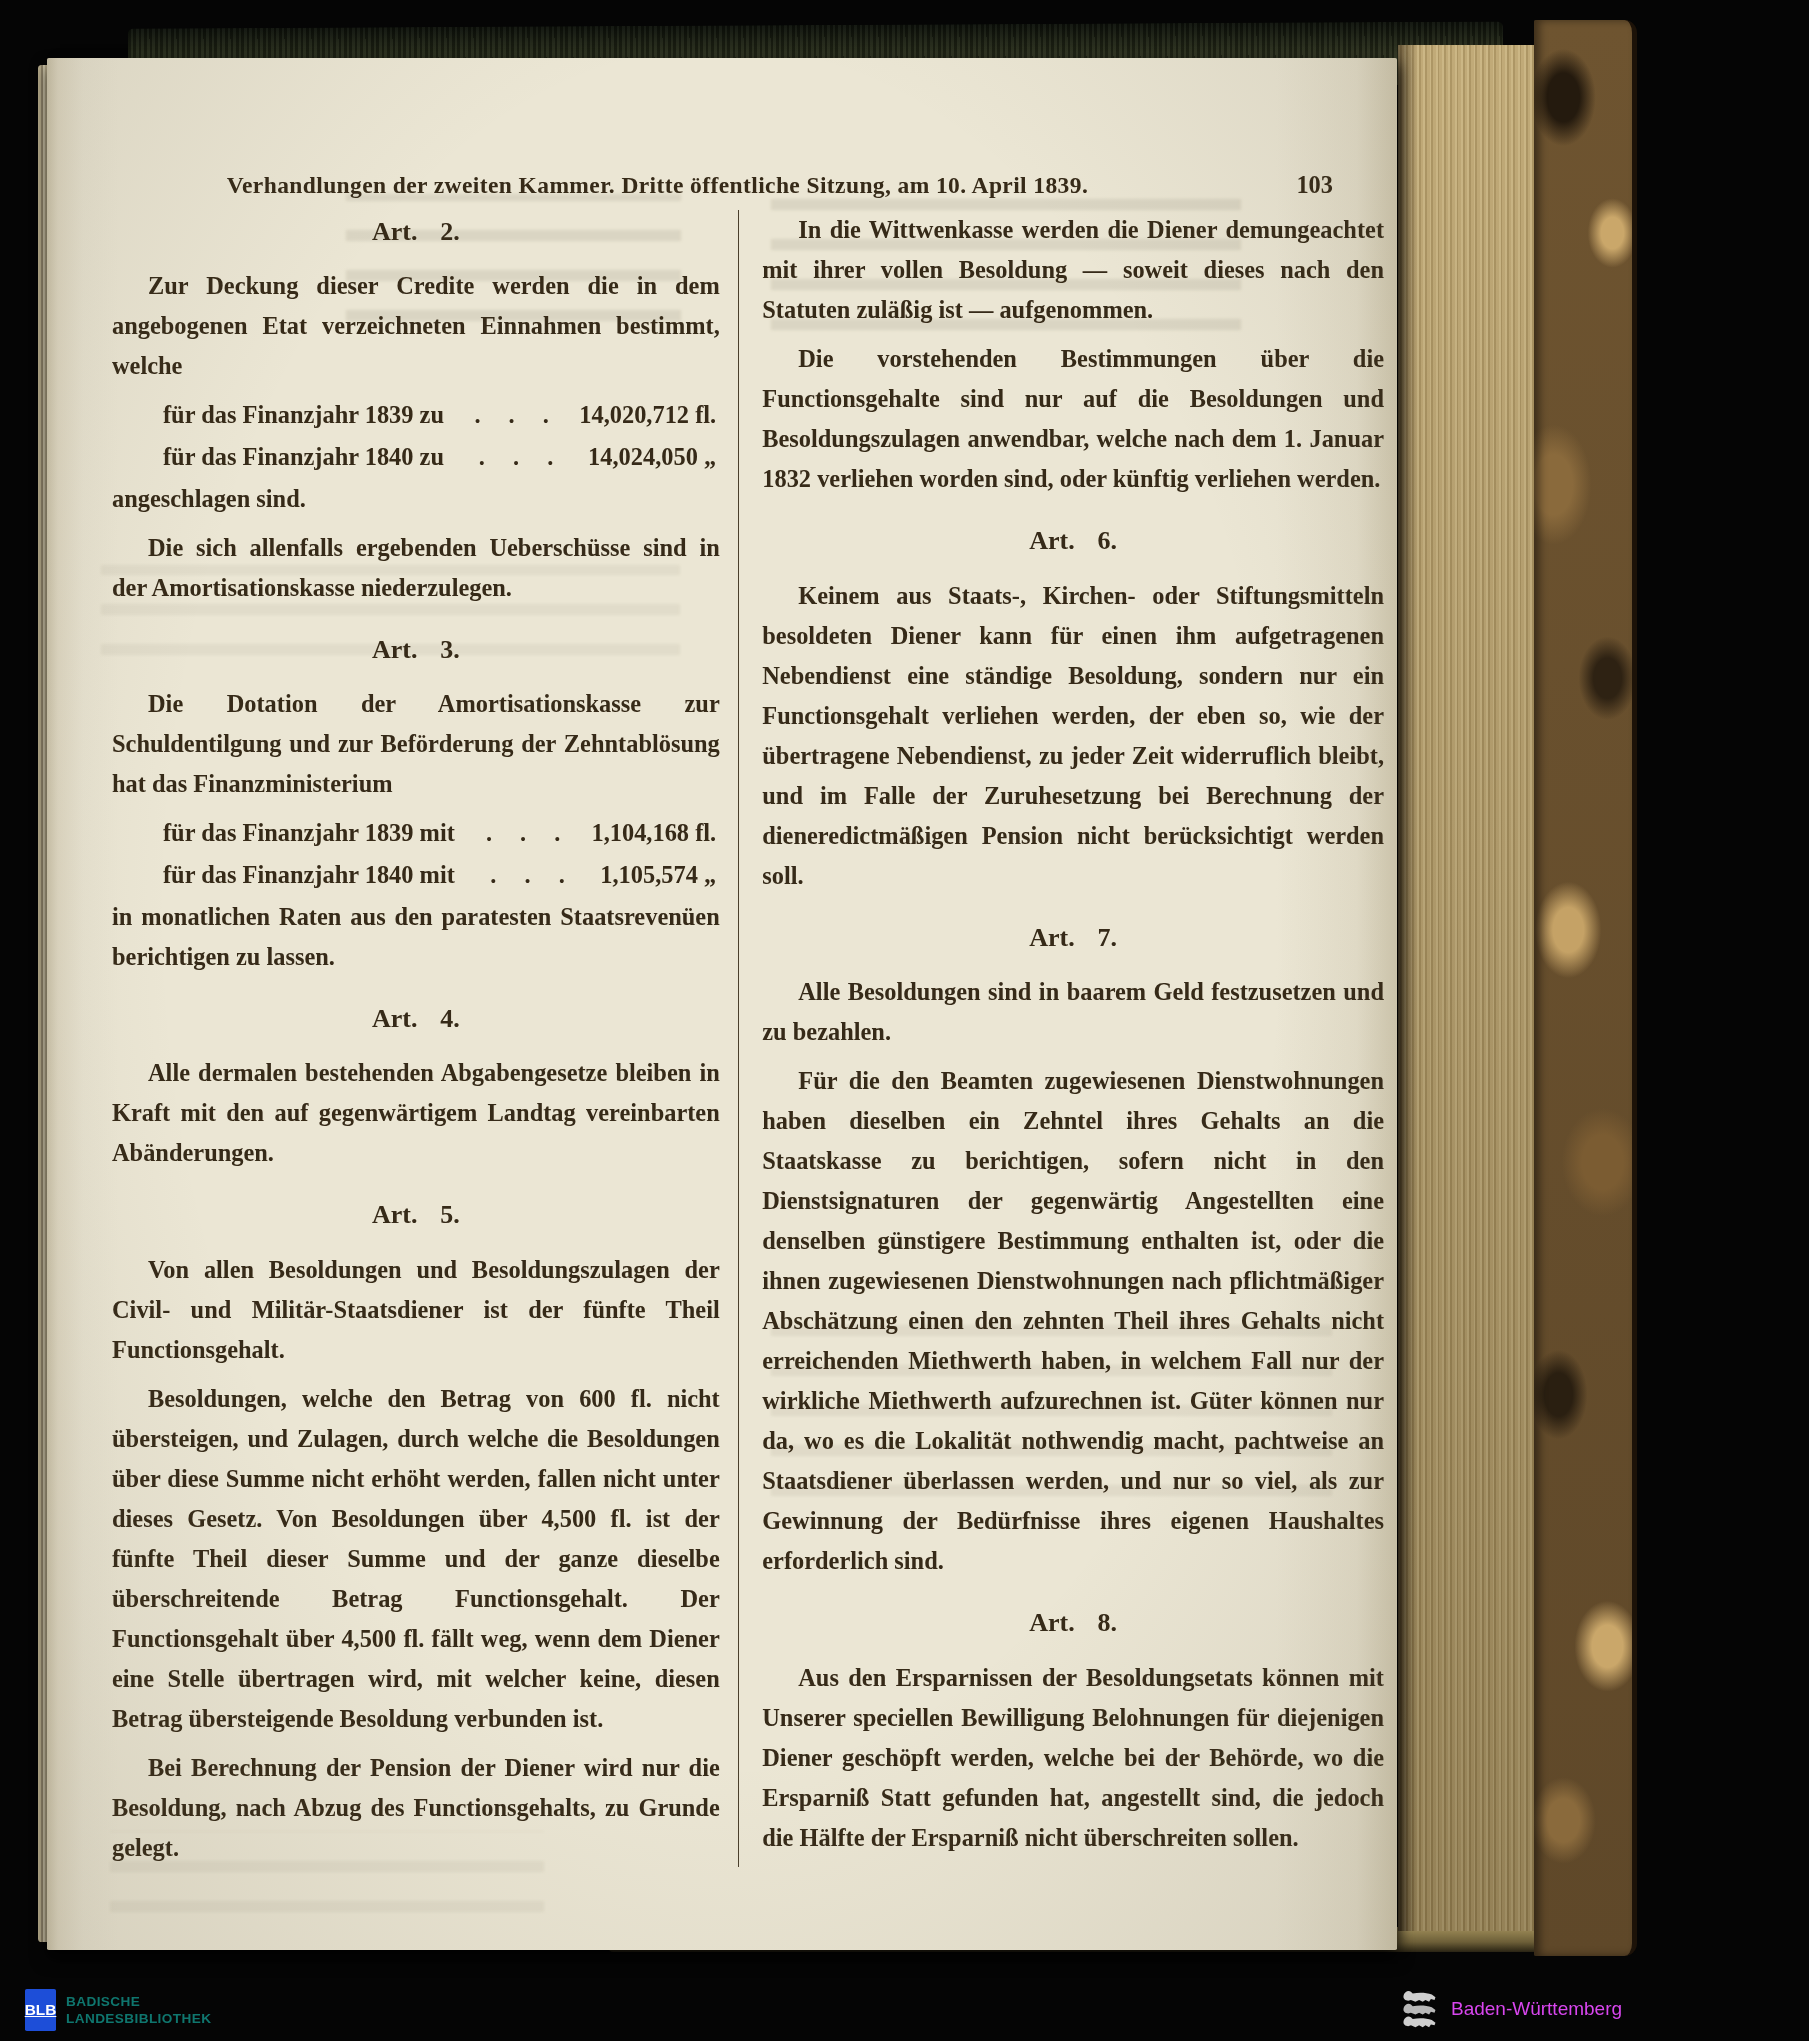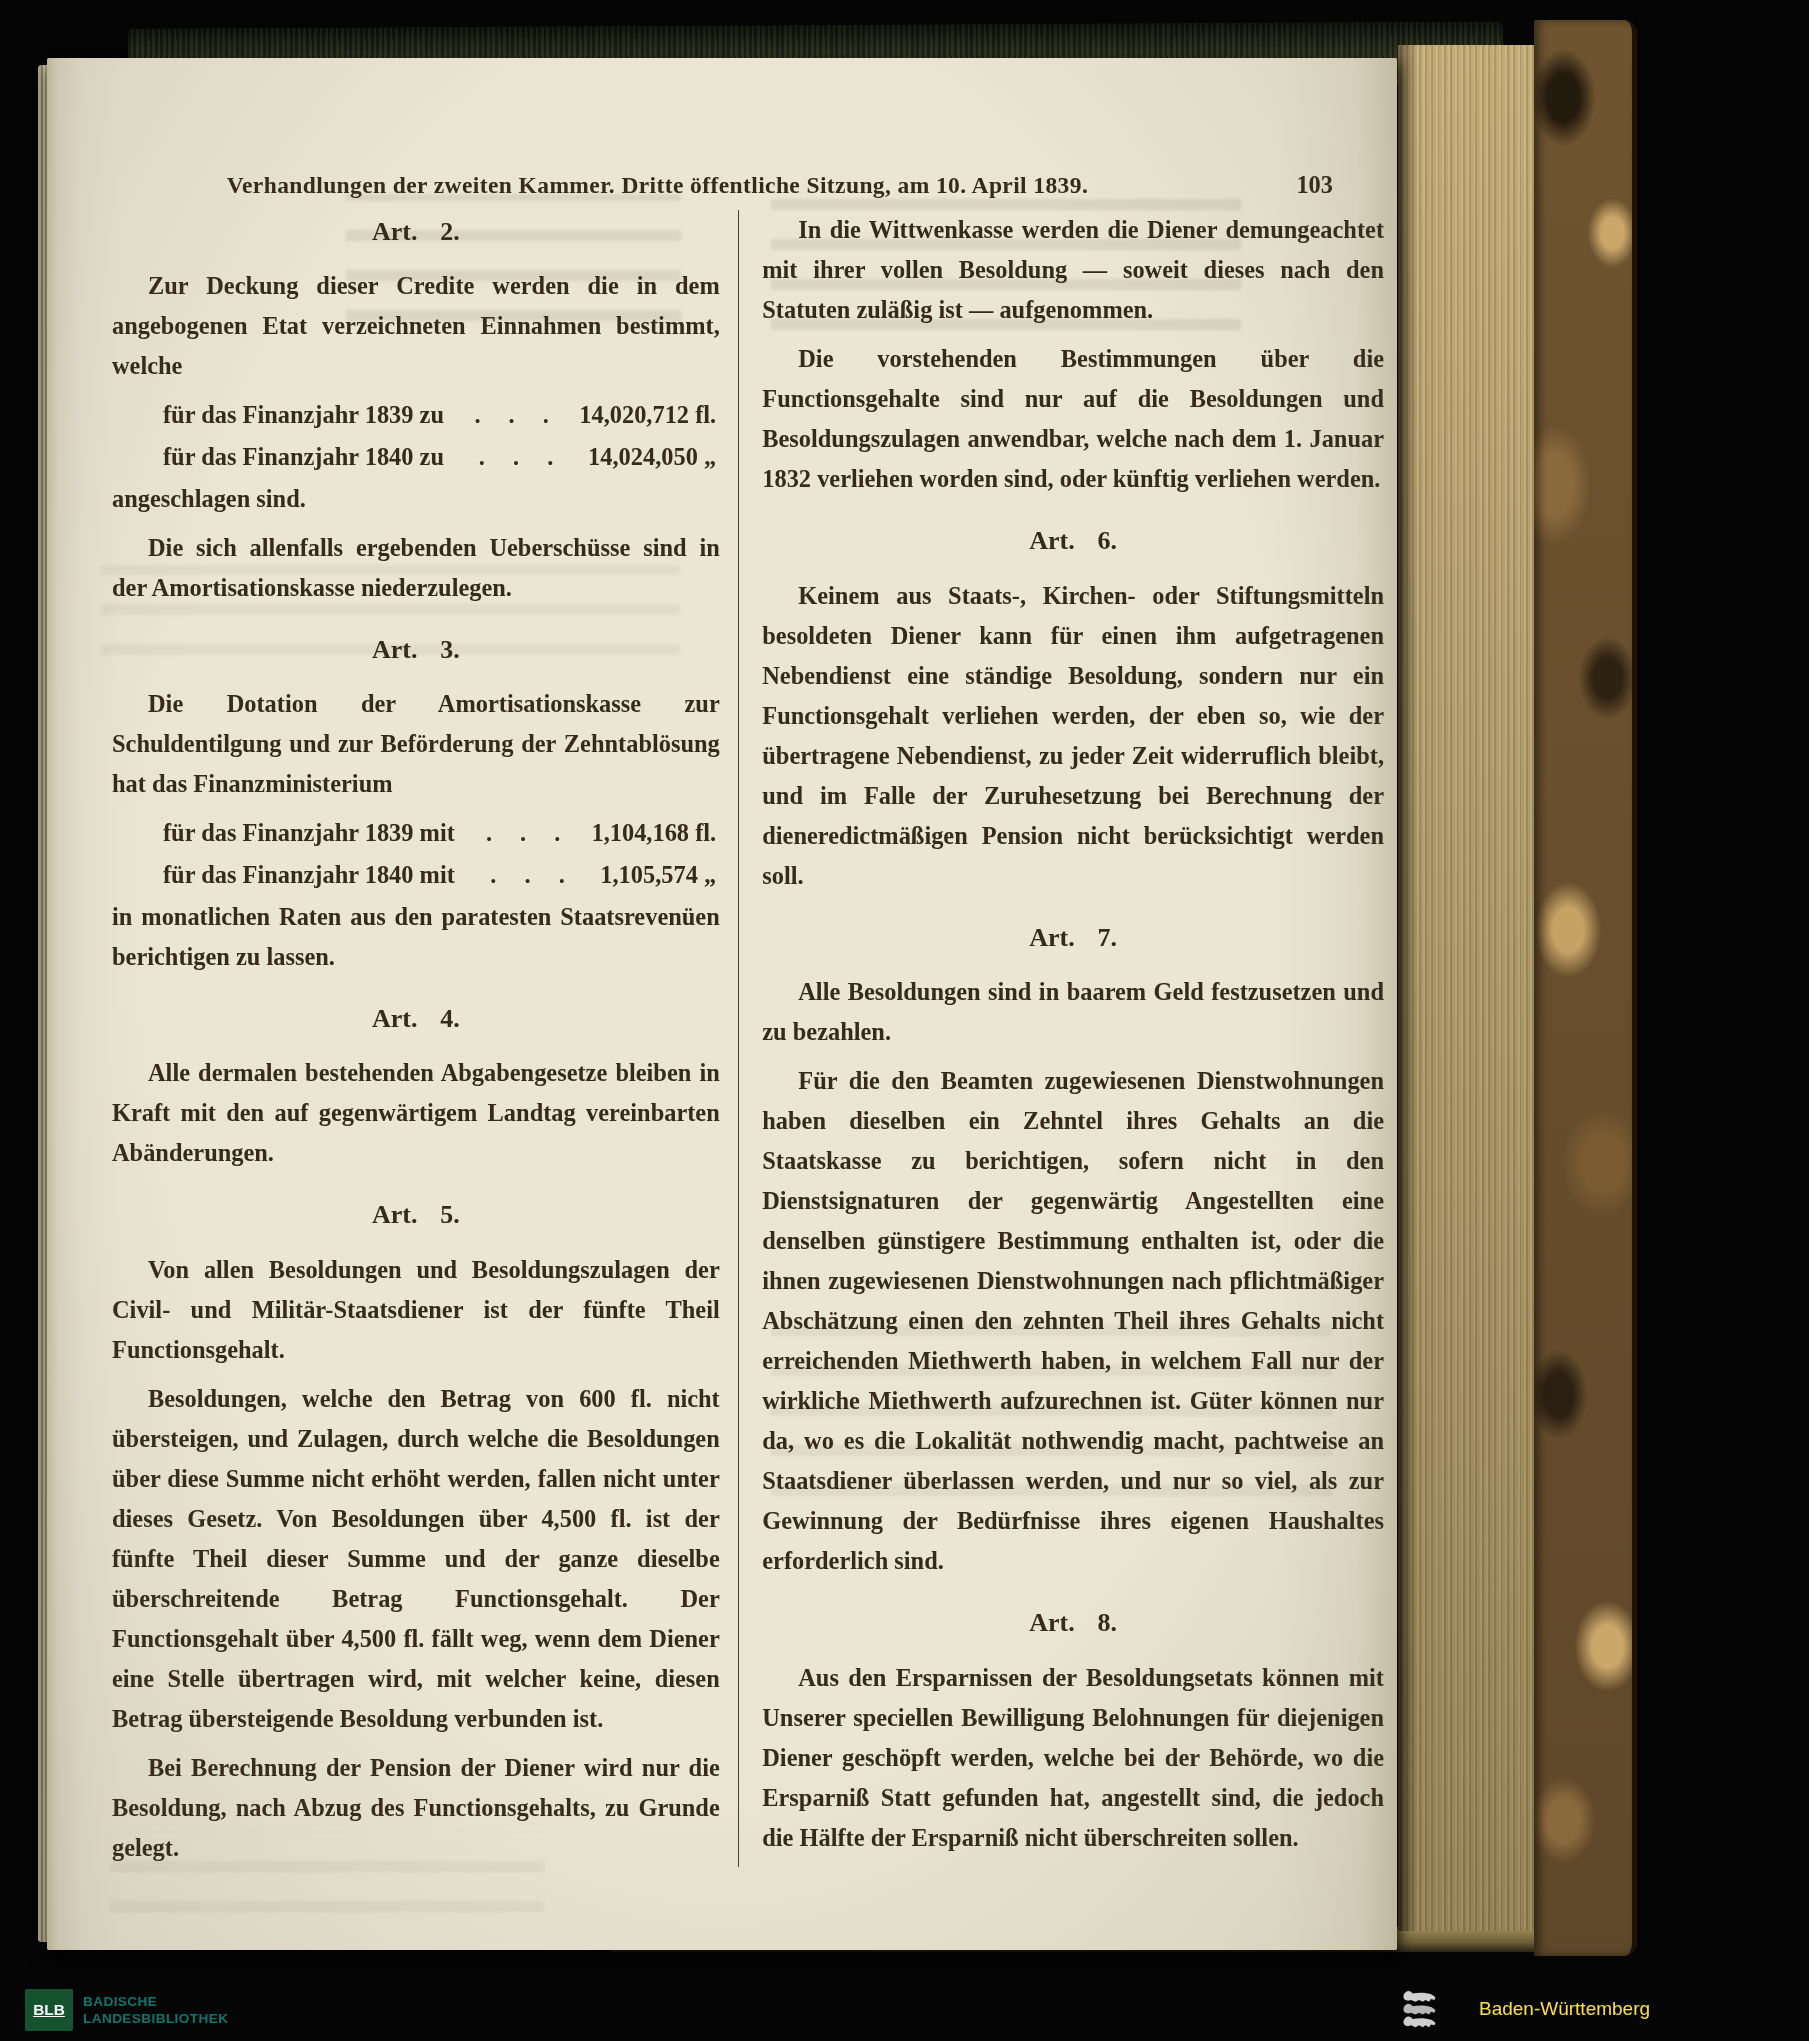--- a/index.html
+++ b/index.html
@@ -104,28 +104,28 @@
   .col > .art-heading:first-child { margin-top: 1.8px; }
   .amount-line { display: flex; padding-left: 51px; margin: 0 0 1.8px 0; }
   .amt-label { white-space: nowrap; }
   .amt-dots  { flex: 1; text-align: center; word-spacing: 22px; }
   .amt-value { white-space: nowrap; padding-right: 3.6px; }
 
   
   .footer { position: absolute; left: 0; bottom: 0; width: 1809px; height: 83px; }
   .footer-left { position: absolute; left: 25px; bottom: 11px; display: flex; align-items: center; gap: 10px; cursor: pointer; }
   .blb-box {
-    width: 48px; height: 42px; background: #14532d; border-radius: 1.8px;
+    width: 31px; height: 42px; background: #1d4ed8; border-radius: 1.8px;
     display: flex; align-items: center; justify-content: center;
     color: #ffffff; font: 700 15.4px "Liberation Sans", sans-serif; text-decoration: underline;
   }
   .lib-name { color: #0f766e; font: 700 13.6px/17px "Liberation Sans", sans-serif; letter-spacing: 0.4px; }
   .footer-right { position: absolute; left: 1400px; bottom: 12.7px; display: flex; align-items: center; gap: 11px; cursor: pointer; }
   .bw-coat { width: 40px; height: 40px; }
-  .bw-text { color: #fde047; font: 400 19px "Liberation Sans", sans-serif; margin-left: 28px; }
+  .bw-text { color: #d946ef; font: 400 19px "Liberation Sans", sans-serif; }
 </style>
 </head>
 <body>
 
 <div class="viewer">
 
   <div class="book">
     <div class="top-edge"></div>
     <div class="bottom-edge"></div>
     <div class="fore-edge"></div>

